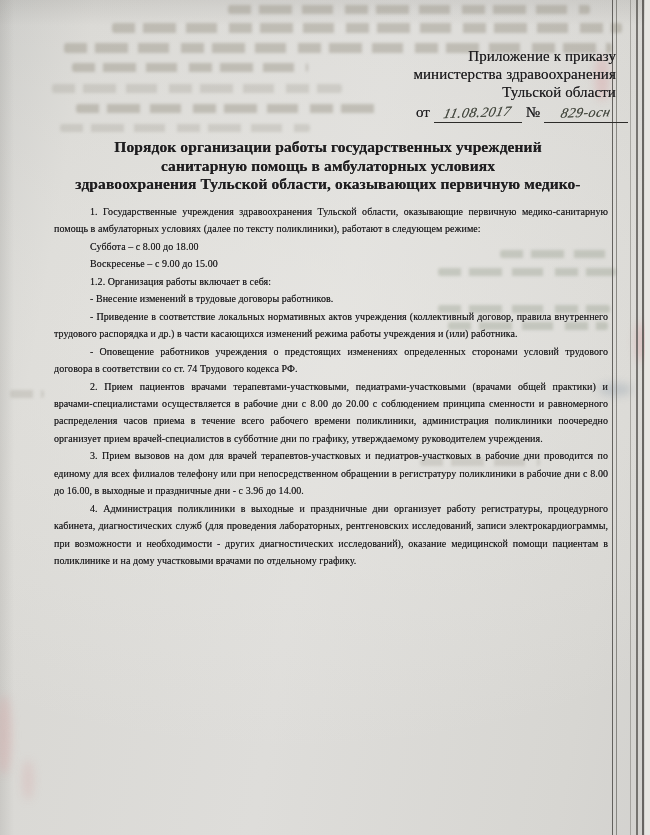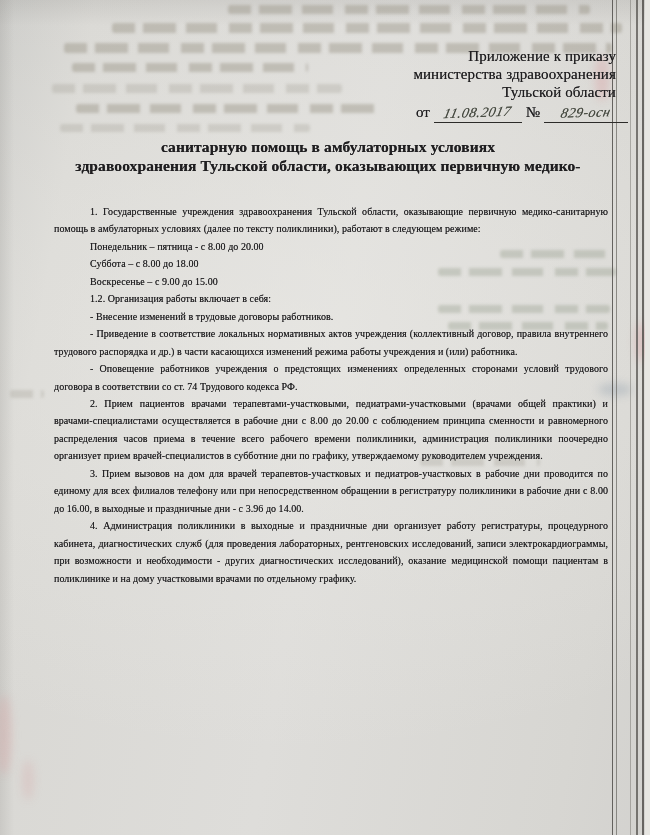--- a/index.html
+++ b/index.html
@@ -111,28 +111,28 @@
     <div class="issue-line">
       <span>от</span>
       <span class="blank-line blank-date"><span class="handwrite">11.08.2017</span></span>
       <span>№</span>
       <span class="blank-line blank-num"><span class="handwrite">829-осн</span></span>
     </div>
   </div>
 
   <div class="title-block">
     <div>
+      <div>Порядок организации работы государственных учреждений</div>
         <div>санитарную помощь в амбулаторных условиях</div>
         <div>здравоохранения Тульской области, оказывающих первичную медико-</div>
     </div>
   </div>
 
   <div class="body-block">
     <p class="indent">1. Государственные учреждения здравоохранения Тульской области, оказывающие первичную медико-санитарную помощь в амбулаторных условиях (далее по тексту поликлиники), работают в следующем режиме:</p>
-      <p class="plain">Понедельник – пятница - с 8.00 до 20.00</p>
       <p class="plain">Суббота – с 8.00 до 18.00</p>
       <p class="plain">Воскресенье – с 9.00 до 15.00</p>
       <p class="plain">1.2. Организация работы включает в себя:</p>
       <p class="indent">- Внесение изменений в трудовые договоры работников.</p>
       <p class="indent">- Приведение в соответствие локальных нормативных актов учреждения (коллективный договор, правила внутреннего трудового распорядка и др.) в части касающихся изменений режима работы учреждения и (или) работника.</p>
       <p class="indent">- Оповещение работников учреждения о предстоящих изменениях определенных сторонами условий трудового договора в соответствии со ст. 74 Трудового кодекса РФ.</p>
       <p class="indent">2. Прием пациентов врачами терапевтами-участковыми, педиатрами-участковыми (врачами общей практики) и врачами-специалистами осуществляется в рабочие дни с 8.00 до 20.00 с соблюдением принципа сменности и равномерного распределения часов приема в течение всего рабочего времени поликлиники, администрация поликлиники поочередно организует прием врачей-специалистов в субботние дни по графику, утверждаемому руководителем учреждения.</p>
       <p class="indent">3. Прием вызовов на дом для врачей терапевтов-участковых и педиатров-участковых в рабочие дни проводится по единому для всех филиалов телефону или при непосредственном обращении в регистратуру поликлиники в рабочие дни с 8.00 до 16.00, в выходные и праздничные дни - с 3.96 до 14.00.</p>
       <p class="indent">4. Администрация поликлиники в выходные и праздничные дни организует работу регистратуры, процедурного кабинета, диагностических служб (для проведения лабораторных, рентгеновских исследований, записи электрокардиограммы, при возможности и необходимости - других диагностических исследований), оказание медицинской помощи пациентам в поликлинике и на дому участковыми врачами по отдельному графику.</p>
   </div>

